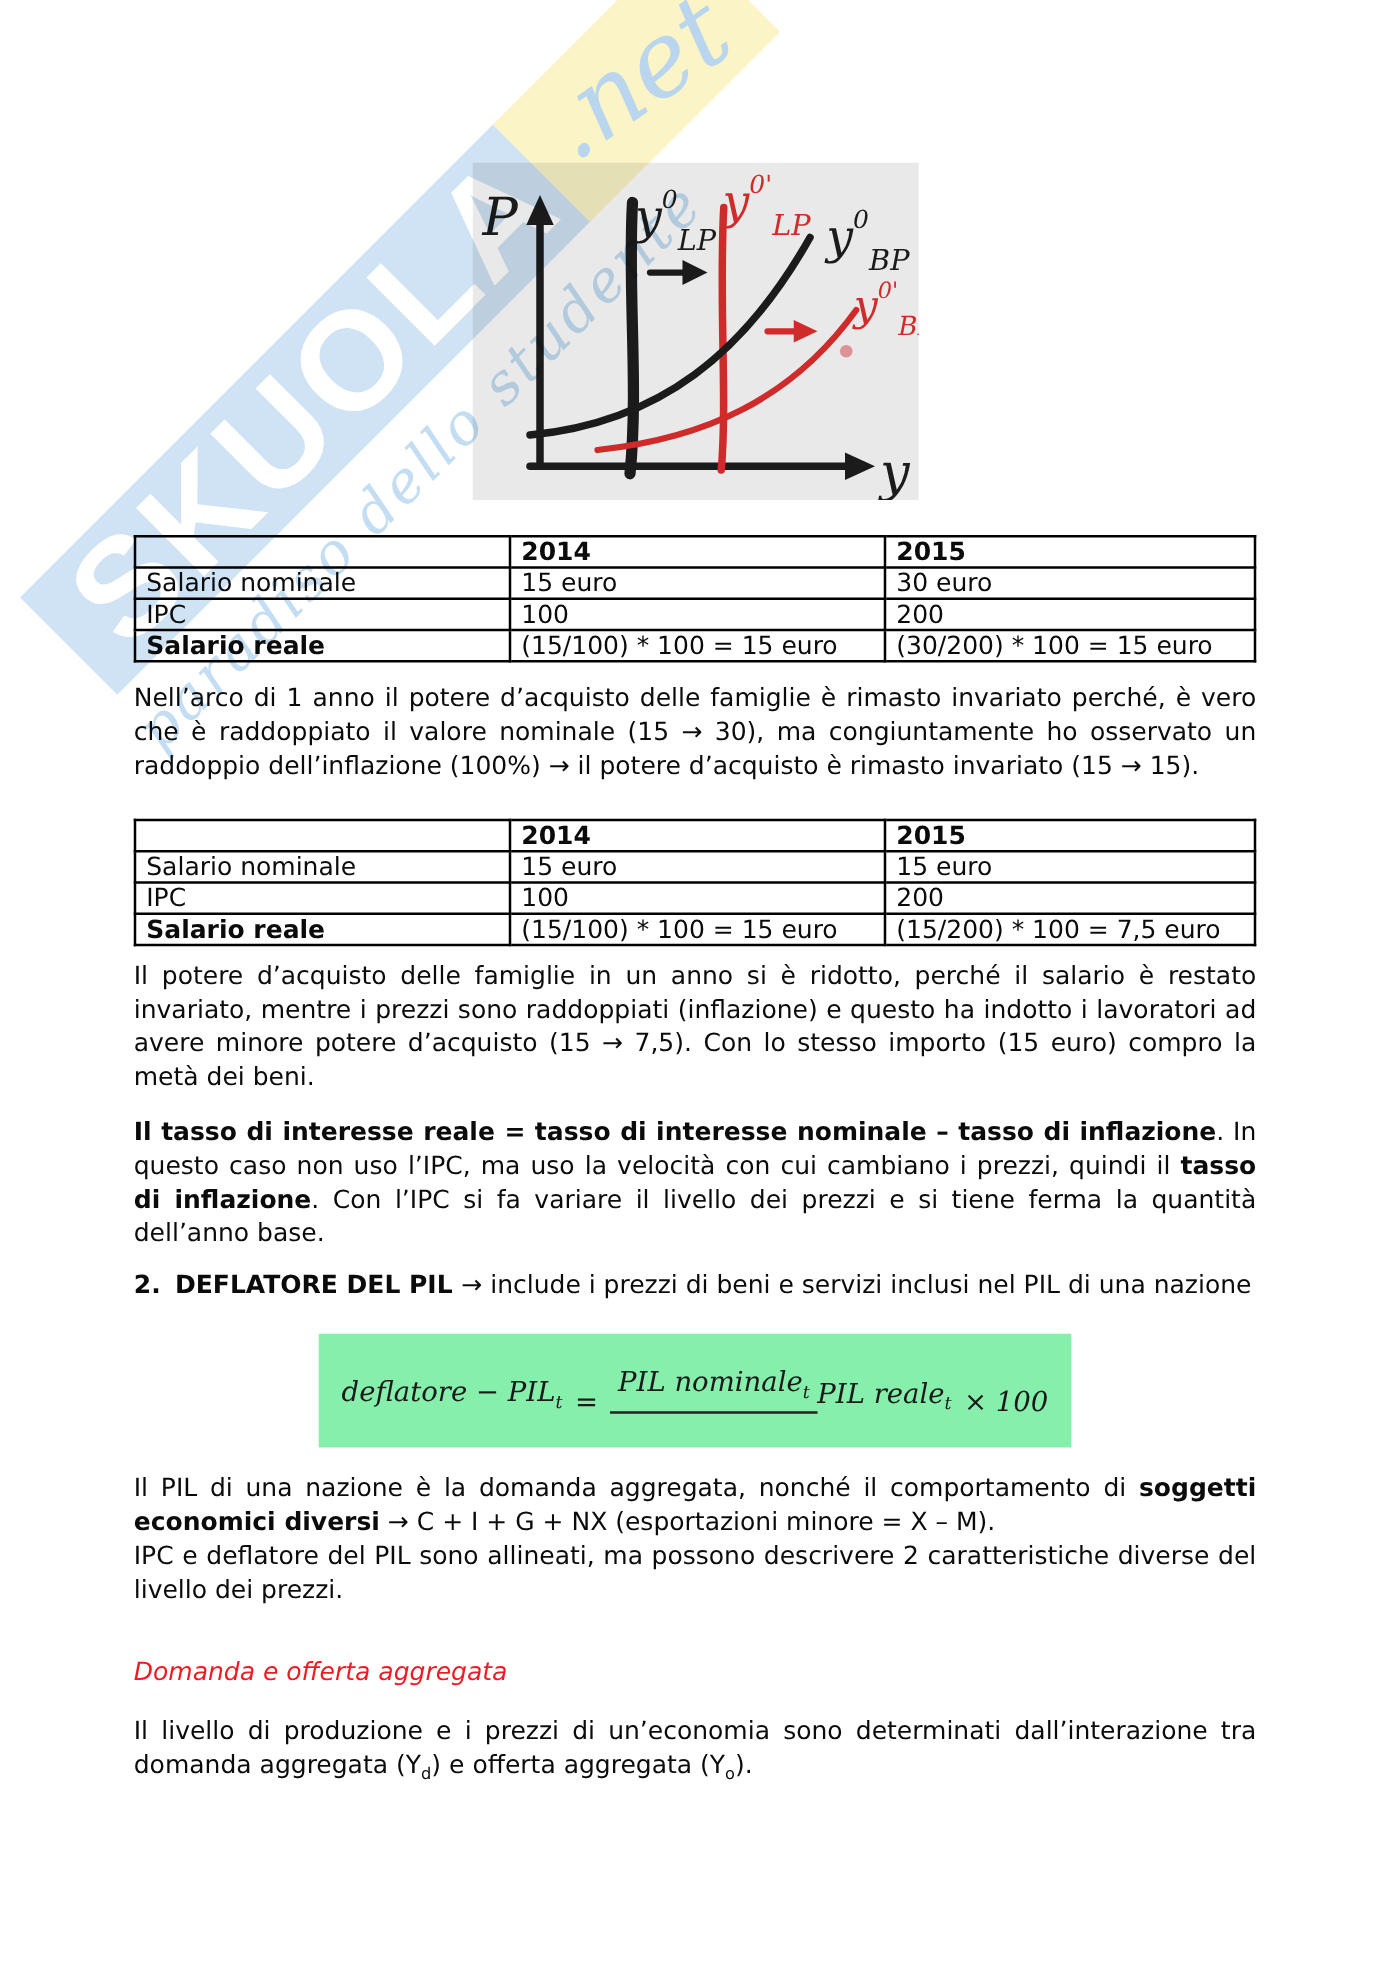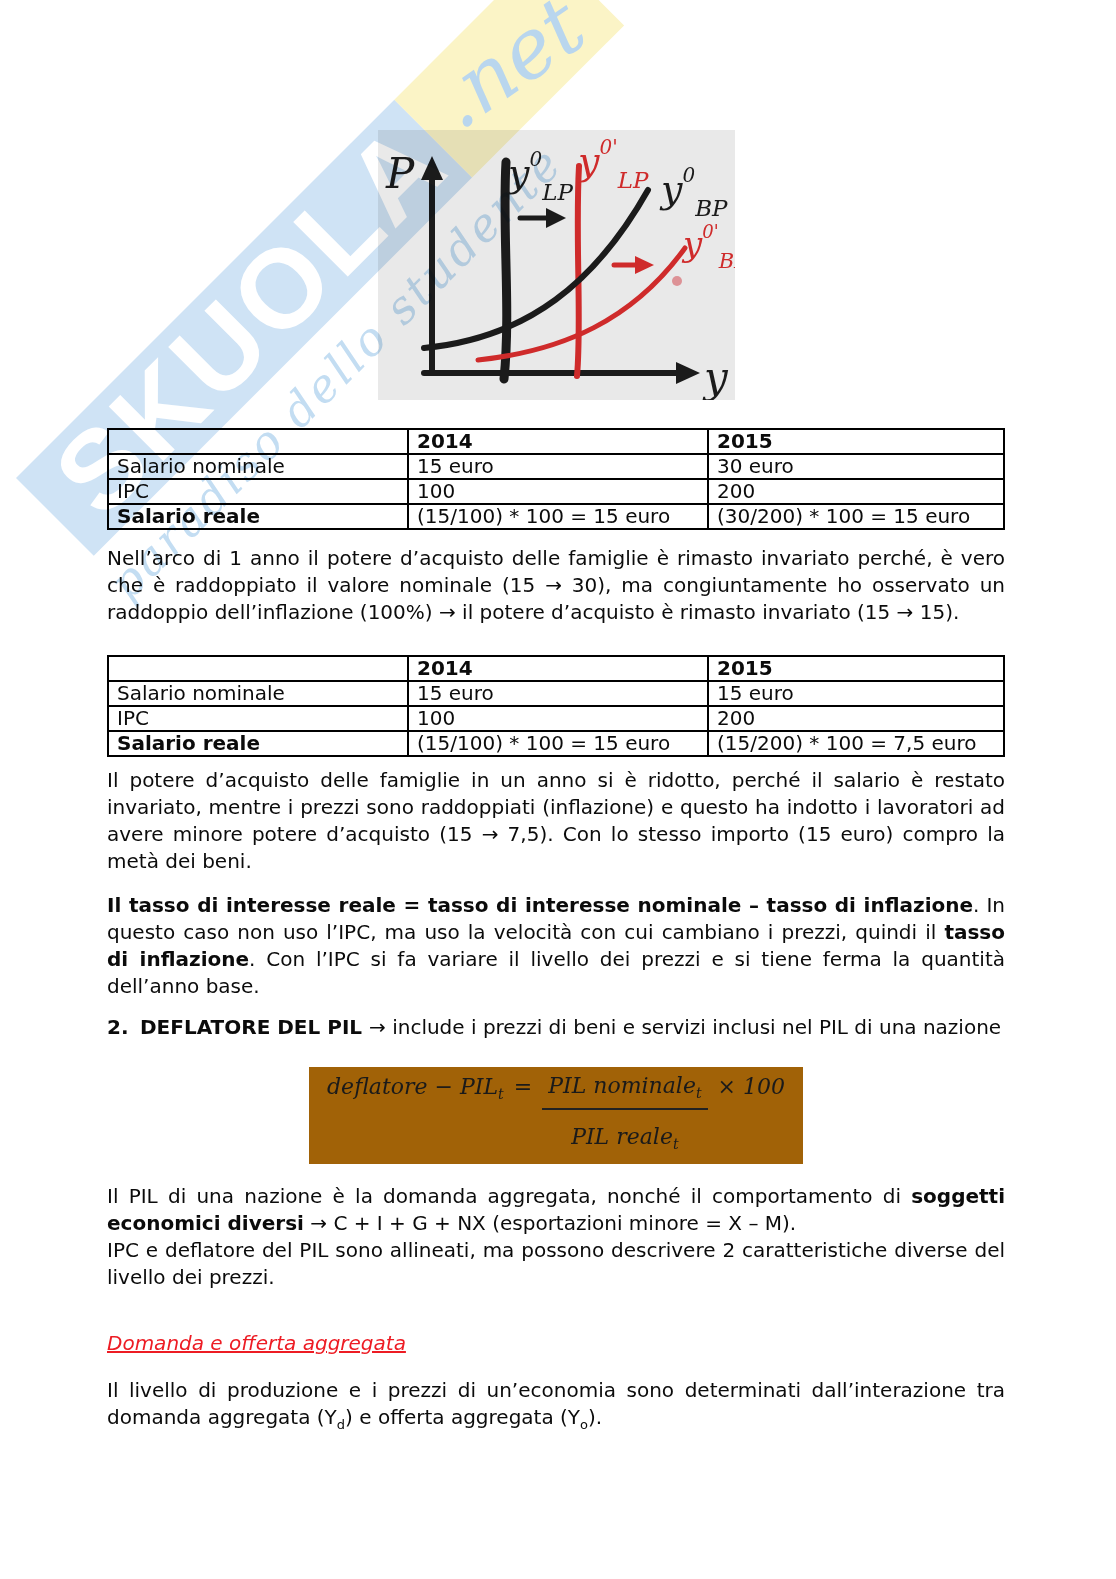--- a/index.html
+++ b/index.html
@@ -39,28 +39,28 @@
   td.b{font-weight:bold;}
   .tbl1{margin-top:28px;}
   .tbl2{margin-top:29px;}
 
   
   .p1{margin-top:15px;} .p2{margin-top:10px;} .p3{margin-top:17px;}
   .item2{margin-top:14px; display:flex;}
   .item2 .marker{flex:none; width:33px; font-weight:bold;}
   .item2 .body{text-align:justify;}
   .tasso{margin-top:16px;} .pilp{margin-top:19px;} .lastp{margin-top:13px;}
-  .red-head{margin-top:39px; font-style:italic; font-weight:normal; font-size:20px;text-decoration:underline;}
+  .red-head{margin-top:39px; font-style:italic; font-weight:normal; font-size:20px;}
 
   
-  .formula{margin:26px auto 0; width:fit-content; background:#a16207;
-    padding:6px 18px; display:flex; align-items:flex-start; gap:10px;
+  .formula{margin:26px auto 0; width:fit-content; background:#86efac;
+    padding:22px 18px; display:flex; align-items:flex-end; gap:10px;
     font-family:"DejaVu Serif",serif; font-style:italic; font-size:22px; color:#1a1a1a;
     position:relative; z-index:1;}
-  .frac{display:inline-flex; flex-direction:column; align-items:center; line-height:25px;}
+  .frac{display:inline-flex; flex-direction:row; align-items:center; line-height:25px;}
   .frac .num{border-bottom:2px solid #222; padding:0 6px 2px;}
   .frac .den{padding-top:1px;margin-top:13px;}
   .fsub{font-size:14px; font-style:italic;}
 </style>
 </head>
 <body>
 
 <div class="page">
 
   <div class="watermark">

